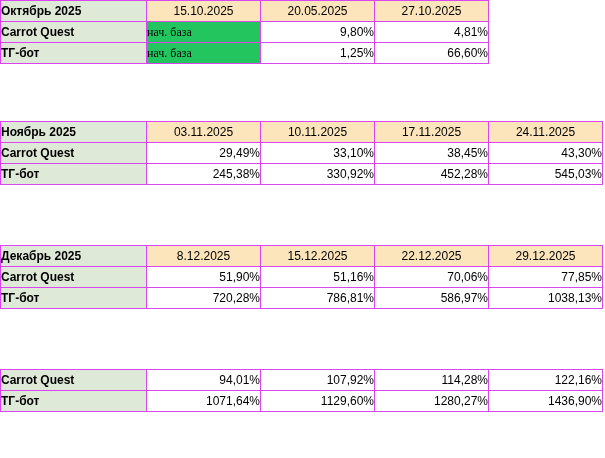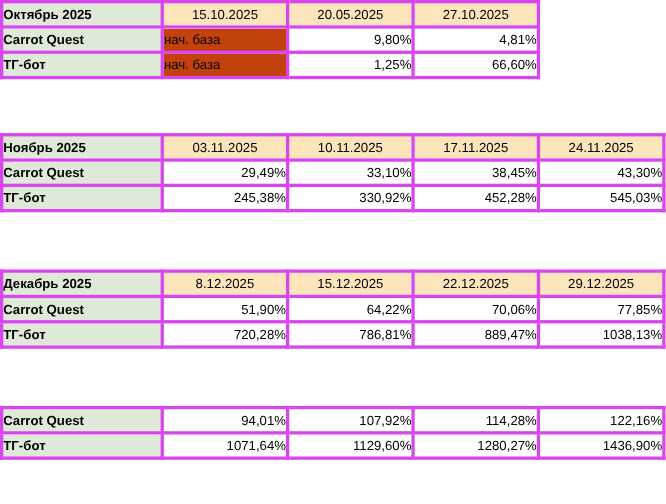--- a/index.html
+++ b/index.html
@@ -19,21 +19,21 @@
     position: relative;
     width: 605px;
     height: 458px;
   }
   table.block {
     border-collapse: collapse;
     table-layout: fixed;
     border-spacing: 0;
   }
   table.block td {
-    border: 3px solid #d946ef;
+    border: 1px solid #d946ef;
     height: 20px;
     padding: 0 0;
     font-size: 12px;
     line-height: 18px;
     white-space: nowrap;
     overflow: hidden;
   }
   .hdr-label {
     background: #dfe9d8;
     font-weight: bold;
@@ -47,22 +47,23 @@
   .row-label {
     background: #dfe9d8;
     font-weight: bold;
     text-align: left;
   }
   .val {
     background: #ffffff;
     text-align: right;
   }
   .val-left {
-    background: #c2410c;
+    background: #22c55e;
     text-align: left;
+    font-family: Liberation Serif, serif;
   }
   
   .b1 { position: absolute; left: 0px;  top: 0px;   }
   .b2 { position: absolute; left: 0px;  top: 121px; }
   .b3 { position: absolute; left: 0px;  top: 245px; }
   .b4 { position: absolute; left: 0px;  top: 369px; }
 
   .c-label { width: 146px; }
   .c-d4    { width: 114px; }
   .c-d5    { width: 114px; }
@@ -146,29 +147,29 @@
       <tr>
         <td class="hdr-label">Декабрь 2025</td>
         <td class="hdr-date">8.12.2025</td>
         <td class="hdr-date">15.12.2025</td>
         <td class="hdr-date">22.12.2025</td>
         <td class="hdr-date">29.12.2025</td>
       </tr>
       <tr>
         <td class="row-label">Carrot Quest</td>
         <td class="val">51,90%</td>
-        <td class="val">64,22%</td>
+        <td class="val">51,16%</td>
         <td class="val">70,06%</td>
         <td class="val">77,85%</td>
       </tr>
       <tr>
         <td class="row-label">ТГ-бот</td>
         <td class="val">720,28%</td>
         <td class="val">786,81%</td>
-        <td class="val">889,47%</td>
+        <td class="val">586,97%</td>
         <td class="val">1038,13%</td>
       </tr>
     </tbody>
   </table>
 
   <table class="block b4">
     <colgroup>
       <col class="c-label">
         <col class="c-d5">
         <col class="c-d5">

